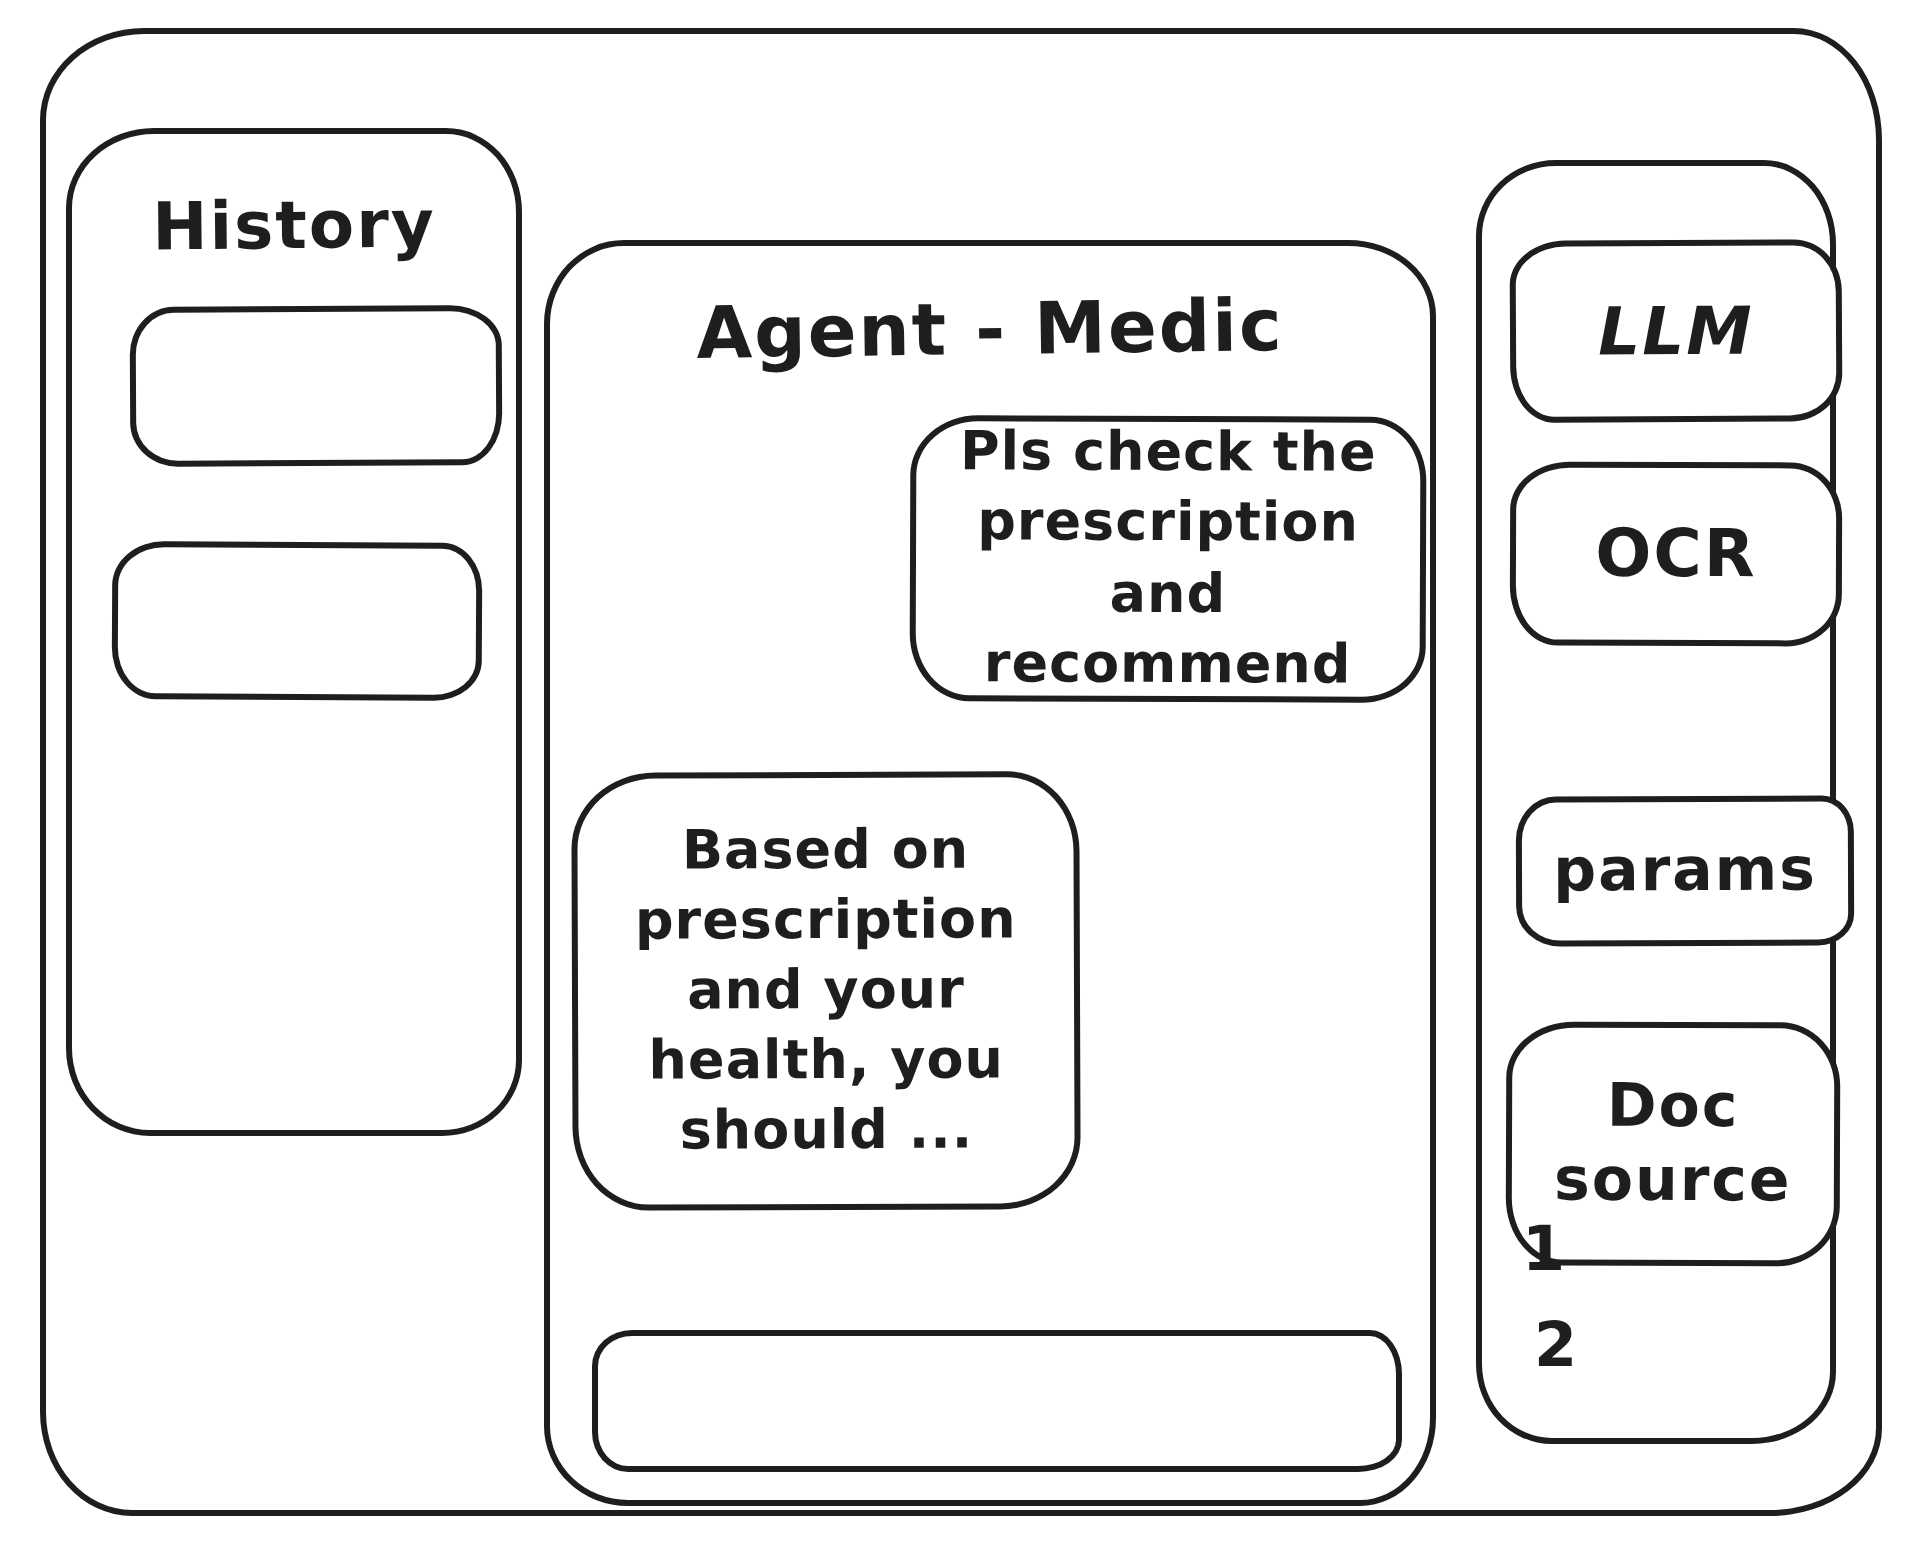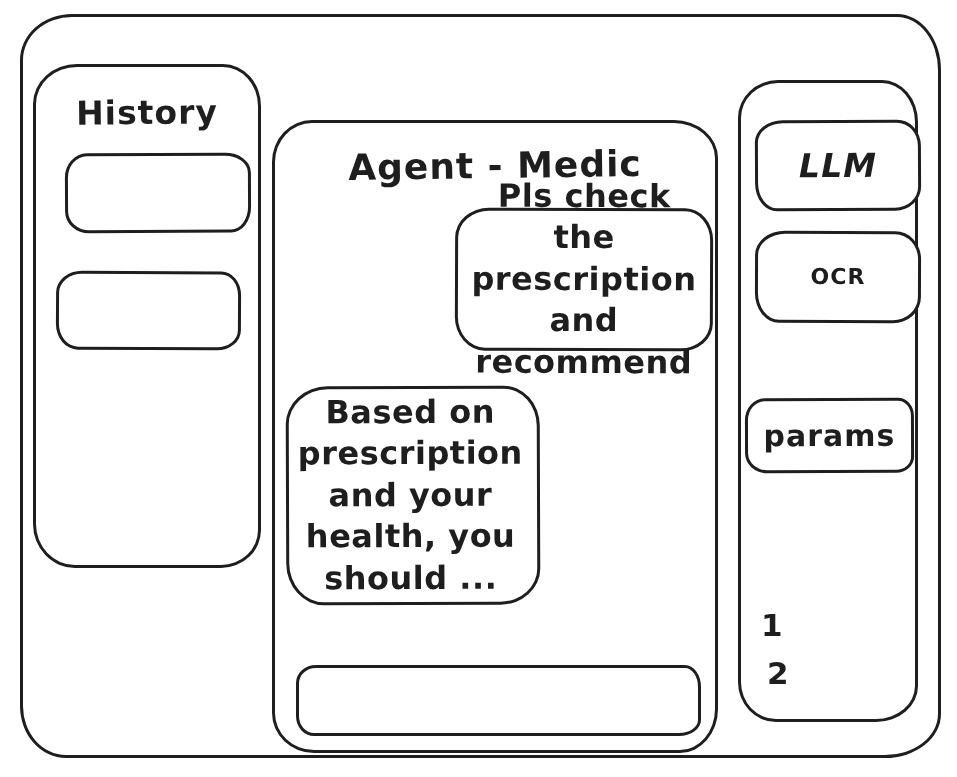--- a/index.html
+++ b/index.html
@@ -65,21 +65,21 @@
     text-align: center;
     font-size: 36px; font-weight: bold; letter-spacing: 1px;
     transform: rotate(-0.8deg);
   }
   .bubble {
     position: absolute;
     border: 3px solid var(--ink);
     background: var(--bg);
     display: flex; align-items: center; justify-content: center;
     text-align: center;
-    font-size: 32px; font-weight: bold; letter-spacing: 0.5px;
+    font-size: 27px; font-weight: bold; letter-spacing: 0.5px;
     line-height: 1.3;
     padding: 10px 14px;
   }
   .bubble.user {
     left: 180px; top: 85px; width: 258px; height: 143px;
     border-radius: 34px 28px 32px 30px / 30px 32px 28px 34px;
     transform: rotate(0.2deg);
   }
   .bubble.assistant {
     left: 11px; top: 263px; width: 254px; height: 219px;
@@ -119,26 +119,26 @@
     line-height: 1.25;
   }
   .tool-btn.llm {
     left: 14px; top: 37px; width: 166px; height: 91px;
     font-size: 33px; font-style: italic;
     border-radius: 28px 24px 26px 22px / 22px 26px 24px 28px;
     transform: rotate(-0.3deg);
   }
   .tool-btn.ocr {
     left: 14px; top: 148px; width: 166px; height: 92px;
-    font-size: 22px;
+    font-size: 33px;
     border-radius: 30px 26px 28px 24px / 24px 28px 26px 30px;
     transform: rotate(0.2deg);
   }
   .tool-btn.params {
-    left: 4px; top: 315px; width: 169px; height: 75px;
+    left: 17px; top: 315px; width: 169px; height: 75px;
     font-size: 30px;
     border-radius: 20px 16px 18px 22px / 22px 18px 16px 20px;
     transform: rotate(-0.2deg);
   }
   .tool-btn.doc {
     left: 12px; top: 428px; width: 167px; height: 122px;
     font-size: 30px;
     border-radius: 34px 30px 32px 28px / 28px 32px 30px 34px;
     padding: 6px 14px;
     transform: rotate(0.2deg);
@@ -178,19 +178,20 @@
       <span>Based on prescription and your health, you should ...</span>
     </div>
 
     <input type="text" class="chat-input" value="" style="">
   </main>
 
   <aside class="sk tools-panel">
     <button class="tool-btn llm">LLM</button>
     <button class="tool-btn ocr">OCR</button>
     <button class="tool-btn params">params</button>
+    <button class="tool-btn doc">Doc source</button>
     <div class="doc-list">
       <div class="doc-list-item">1</div>
       <div class="doc-list-item">2</div>
     </div>
   </aside>
 
 </div>
 
 </body></html>

